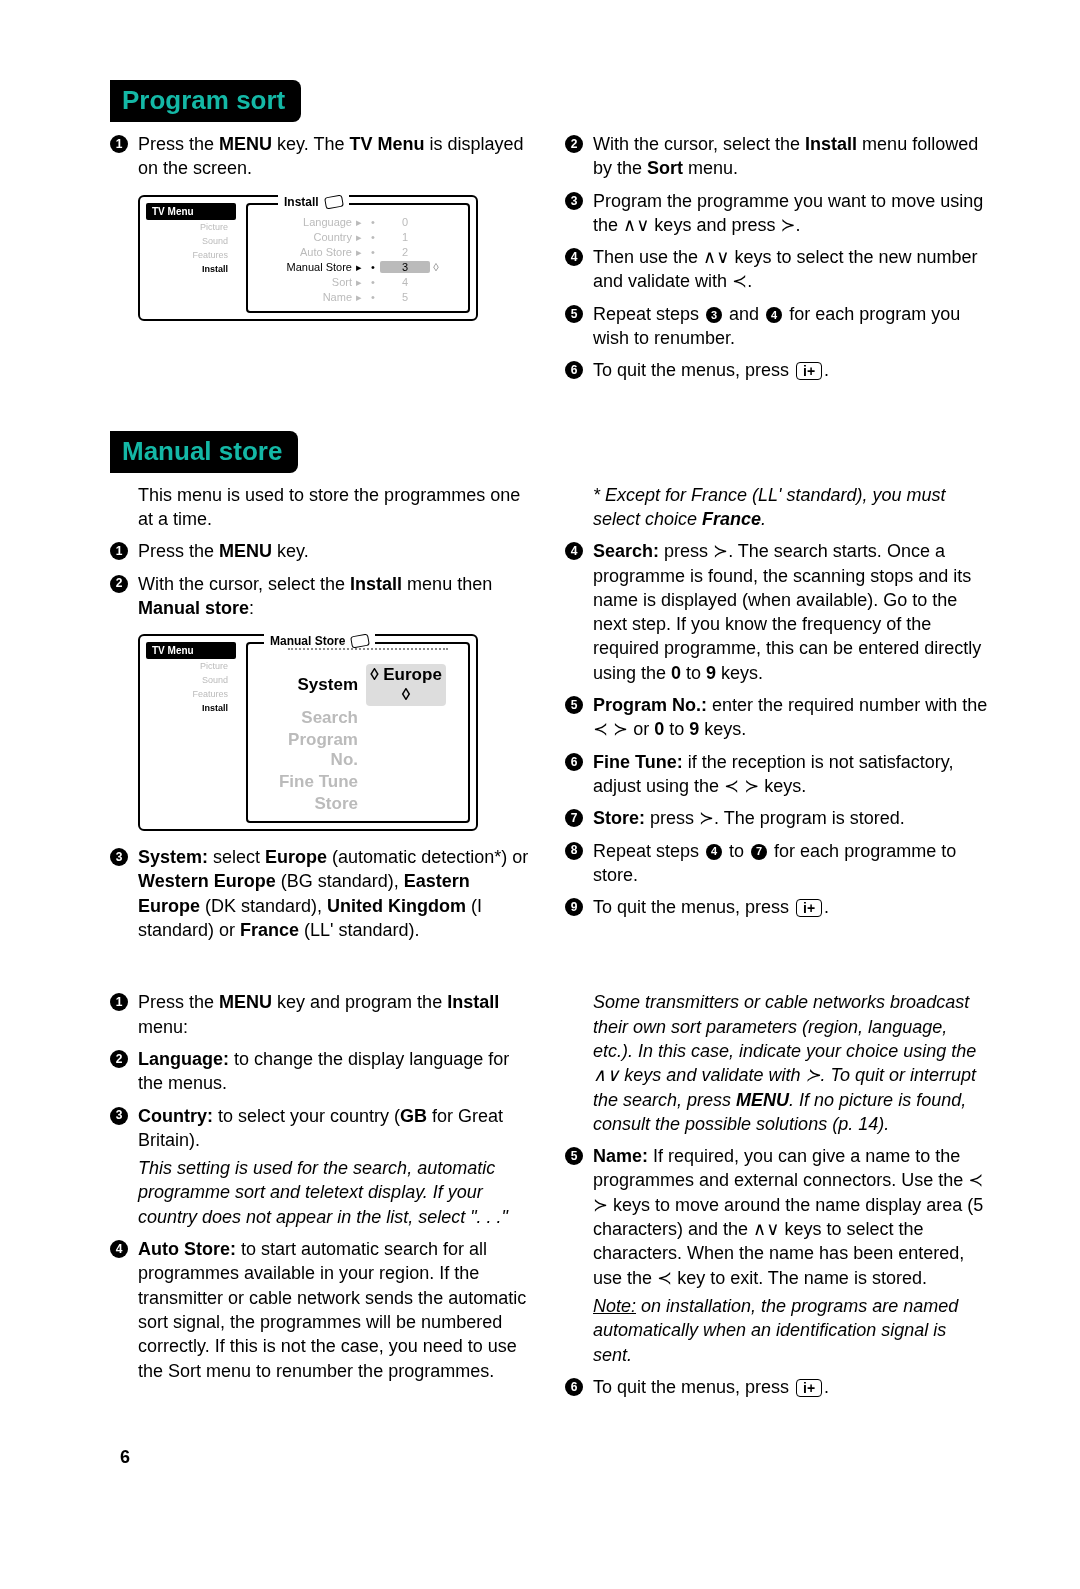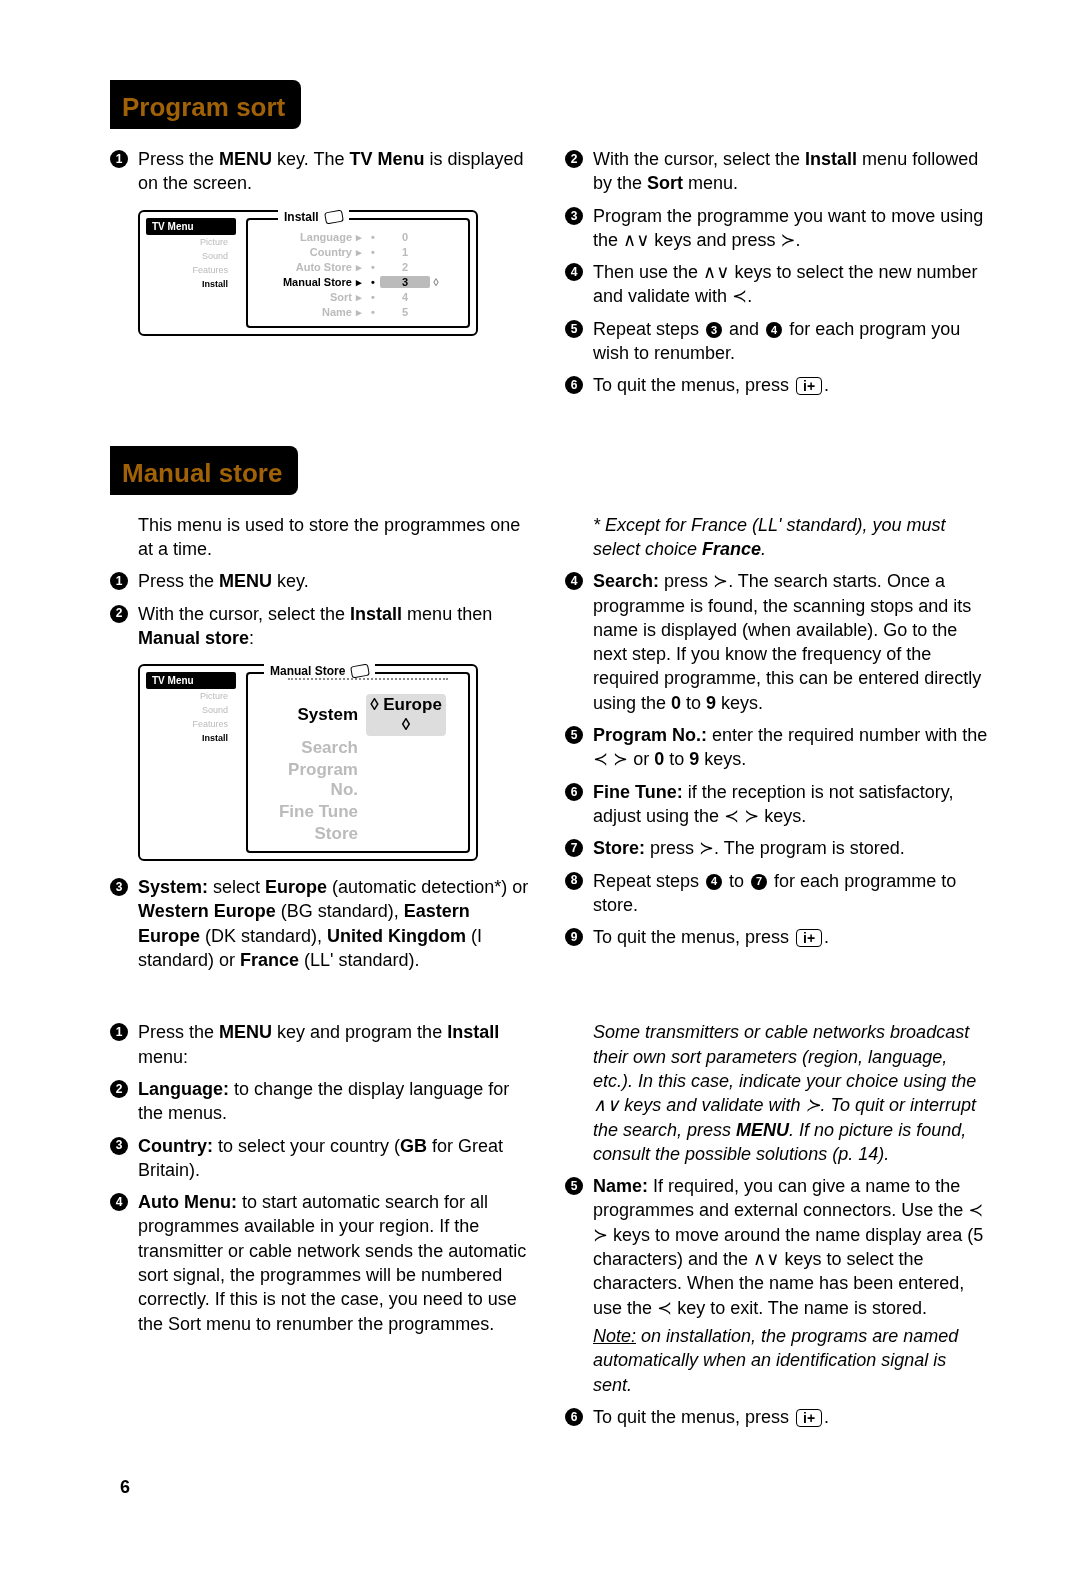--- a/index.html
+++ b/index.html
@@ -9,26 +9,26 @@
     font-size: 18px;
     color: #000;
     width: 1080px;
     margin: 0 auto;
     padding: 80px 90px 40px 110px;
   }
   .section { margin-bottom: 40px; }
   .section-header {
     display: inline-block;
     background: #000;
-    color: #a16207;
+    color: #14b8a6;
     font-size: 26px;
     font-weight: bold;
-    padding: 12px 16px 6px 12px;
+    padding: 5px 16px 6px 12px;
     border-radius: 0 8px 8px 0;
-    margin-bottom: 18px;
+    margin-bottom: 10px;
   }
   .cols { display: flex; gap: 30px; }
   .col { flex: 1; }
   .step { display: flex; align-items: flex-start; margin-bottom: 8px; line-height: 1.35; }
   .bullet {
     display: inline-flex;
     align-items: center;
     justify-content: center;
     width: 18px; height: 18px;
     border-radius: 50%;
@@ -70,21 +70,21 @@
   .fig1-frame { border: 2px solid #000; border-radius: 6px; padding: 6px; }
   .fig1-grid { display: flex; }
   .fig1-left { width: 90px; }
   .fig1-left .hd { background:#000; color:#fff; font-size:10px; font-weight:bold; padding:3px 6px; border-radius:2px; }
   .fig1-left .itm { color:#bbb; font-size:9px; padding:2px 8px 2px 10px; text-align:right; }
   .fig1-left .cur { color:#000; font-weight:bold; }
   .fig1-right { flex:1; border:2px solid #000; margin-left:10px; border-radius:4px; position:relative; }
   .fig1-right .hd { position:absolute; top:-10px; left:30px; background:#fff; padding:0 6px; font-size:12px; font-weight:bold; display:flex; align-items:center; gap:6px; }
   .remote-ic { display:inline-block; width:18px; height:12px; border:1.5px solid #000; border-radius:3px; transform: rotate(-10deg); position:relative; }
   .fig1-list { padding: 10px 8px 6px 8px; }
-  .fig1-row { display:flex; align-items:center; font-size:11px; color:#bbb; font-weight:bold; padding:1px 0; }
+  .fig1-row { display:flex; align-items:center; font-size:11px; color:#bbb; font-weight:normal; padding:1px 0; }
   .fig1-row .lbl { width: 100px; text-align:right; padding-right:4px; }
   .fig1-row .tri { width:10px; }
   .fig1-row .dot { width:14px; text-align:center; }
   .fig1-row .num { width:60px; text-align:left; padding-left:22px; }
   .fig1-row.cur { color:#000; }
   .fig1-row.cur .num { background:#bbb; border-radius:2px; padding:0 22px; width:auto; margin-left:0; }
   .fig1-row.cur .arrows { font-size:11px; color:#888; }
   
   .figure2 { margin: 14px 0 14px 28px; width: 340px; position: relative; }
   .fig2-frame { border: 2px solid #000; border-radius: 6px; padding: 6px; }
@@ -296,25 +296,26 @@
         <span class="bullet">1</span>
         <div><span>Press the </span><span class="bold">MENU</span><span> key and program the </span><span class="bold">Install</span><span> menu:</span></div>
       </div>
       <div class="step">
         <span class="bullet">2</span>
         <div><span class="bold">Language: </span><span>to change the display language for the menus.</span></div>
       </div>
       <div class="step">
         <span class="bullet">3</span>
         <div><span class="bold">Country: </span><span>to select your country (</span><span class="bold">GB</span><span> for Great Britain).</span>
+          <div class="italic" style="margin-top:4px;">This setting is used for the search, automatic programme sort and teletext display. If your country does not appear in the list, select ". . ."</div>
         </div>
       </div>
       <div class="step">
         <span class="bullet">4</span>
-        <div><span class="bold">Auto Menu: </span><span>to start automatic search for all programmes available in your region. If the transmitter or cable network sends the automatic sort signal, the programmes will be numbered correctly. If this is not the case, you need to use the Sort menu to renumber the programmes.</span></div>
+        <div><span class="bold">Auto Store: </span><span>to start automatic search for all programmes available in your region. If the transmitter or cable network sends the automatic sort signal, the programmes will be numbered correctly. If this is not the case, you need to use the Sort menu to renumber the programmes.</span></div>
       </div>
     </div>
     <div class="col">
       <div class="intro italic"><span>Some transmitters or cable networks broadcast their own sort parameters (region, language, etc.). In this case, indicate your choice using the ∧∨ keys and validate with ≻. To quit or interrupt the search, press </span><span class="bold">MENU</span><span>. If no picture is found, consult the possible solutions (p. 14).</span></div>
       <div class="step">
         <span class="bullet">5</span>
         <div><span class="bold">Name: </span><span>If required, you can give a name to the programmes and external connectors. Use the ≺ ≻ keys to move around the name display area (5 characters) and the ∧∨ keys to select the characters. When the name has been entered, use the ≺ key to exit. The name is stored.</span>
           <div class="italic" style="margin-top:4px;"><span style="text-decoration:underline;margin-top:20px;" class="italic">Note:</span><span> on installation, the programs are named automatically when an identification signal is sent.</span></div>
         </div>
       </div>

